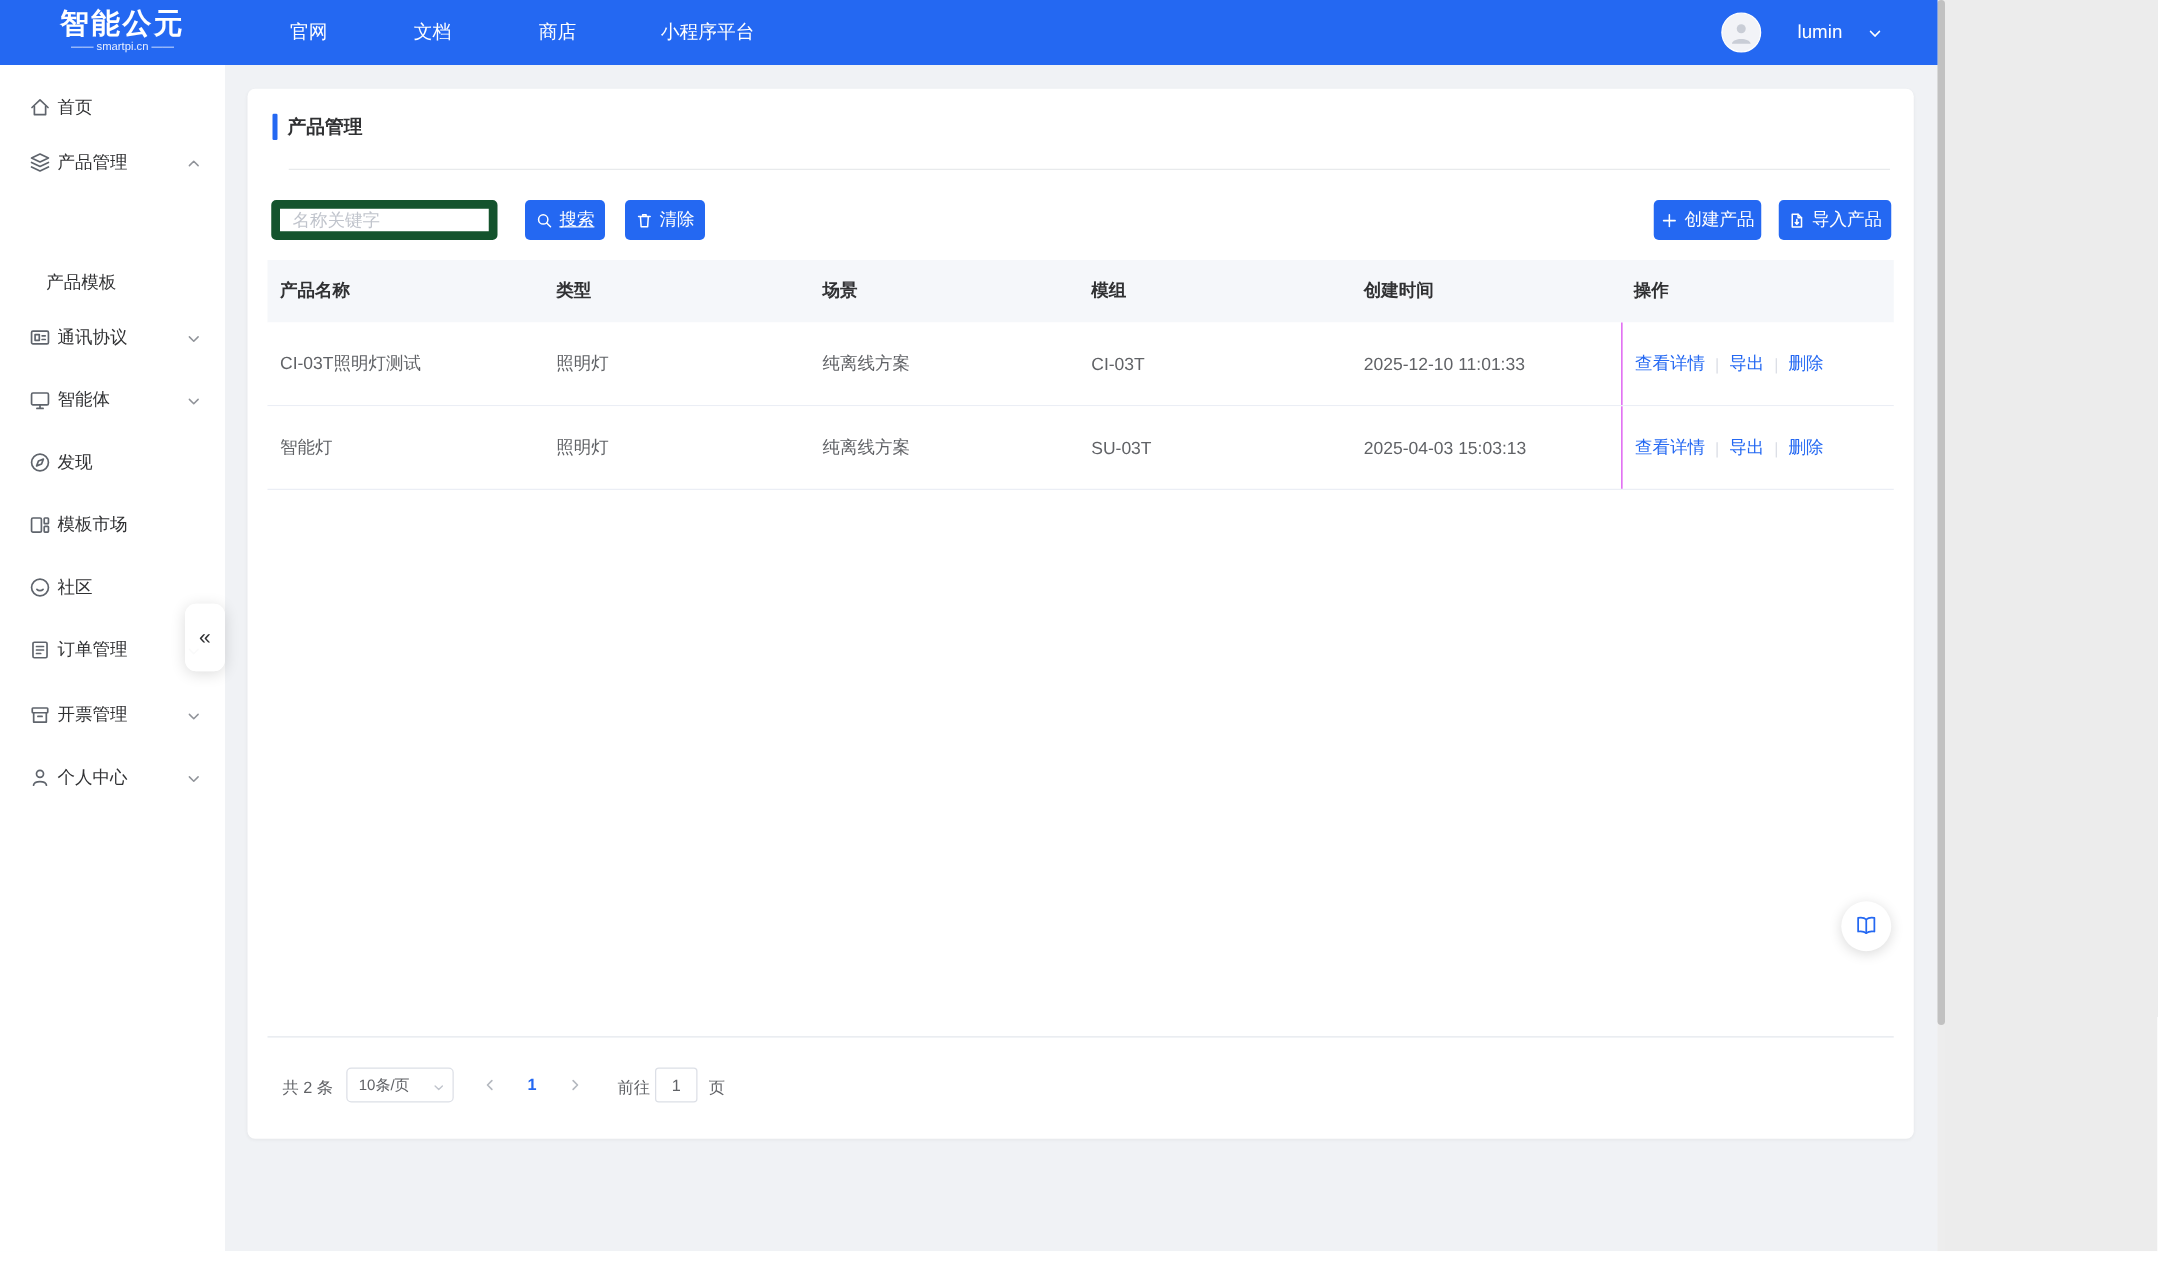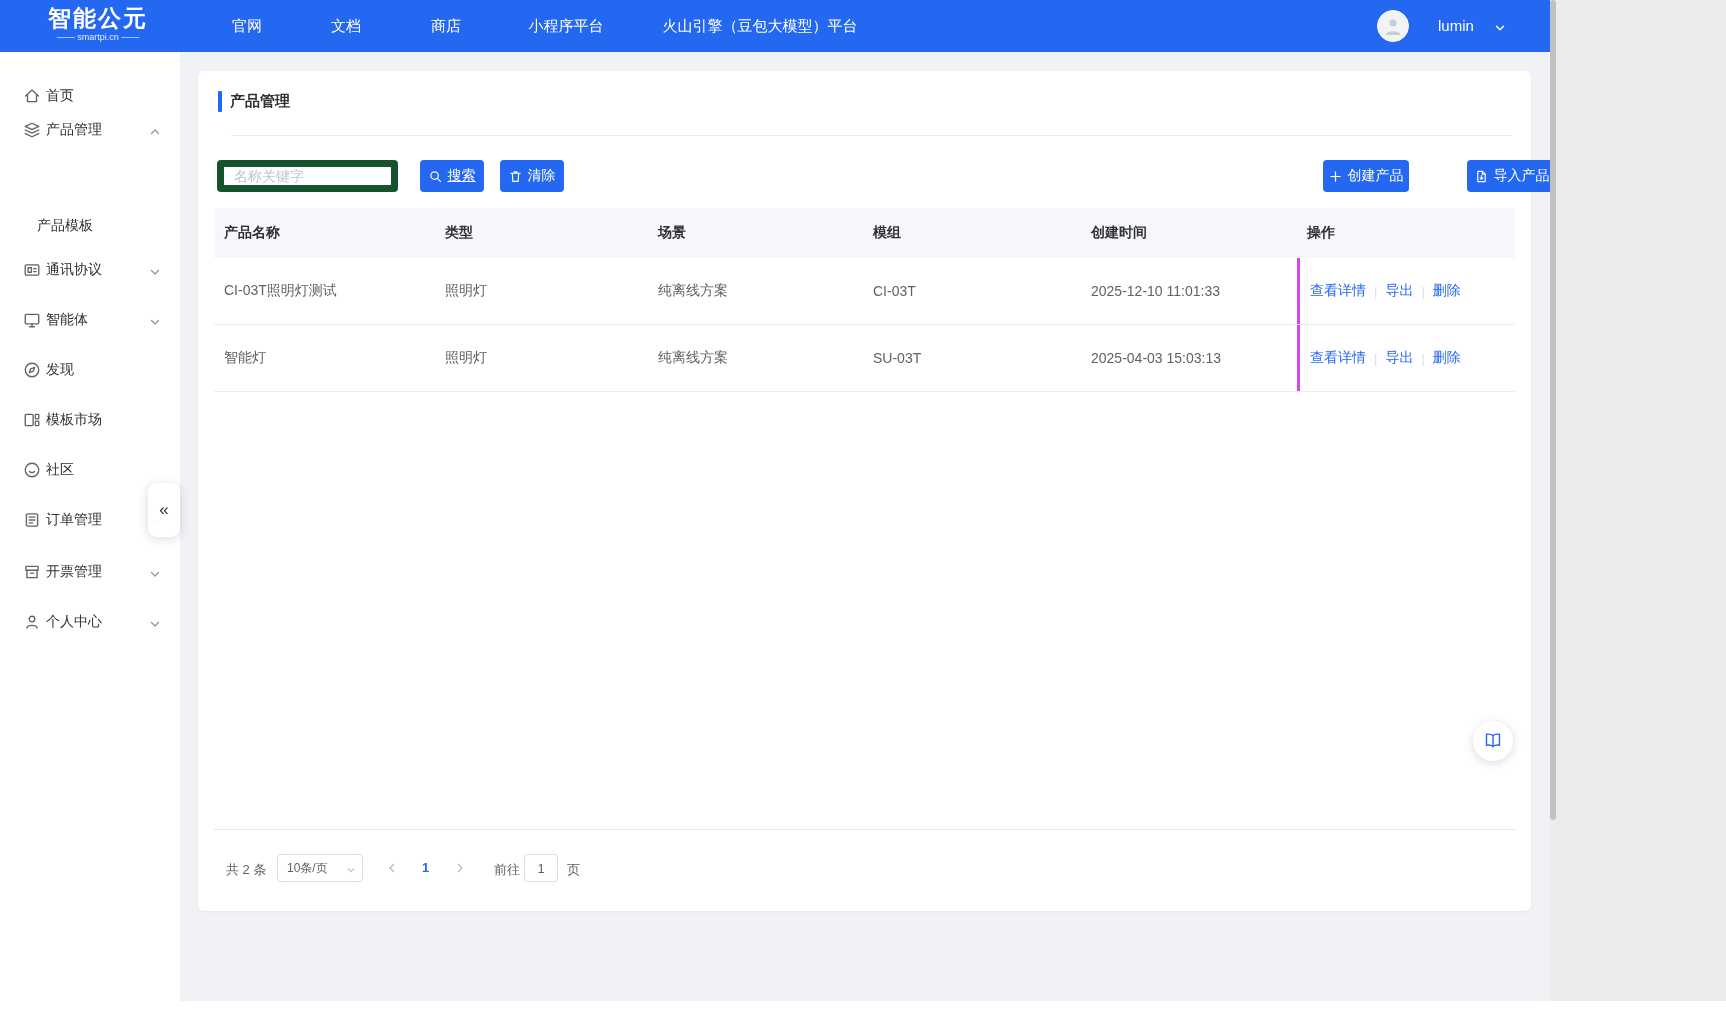--- a/index.html
+++ b/index.html
@@ -59,30 +59,30 @@
                   border-radius:4px; padding:0 10px; font-size:14px; color:#606266; outline:none;
                   font-family:"Liberation Sans","DejaVu Sans",sans-serif; }
   .search-input::placeholder { color:#c0c4cc; }
   .btn { position:absolute; top:89px; height:32px; background:#2468F2; border:none; border-radius:4px;
          color:#ffffff; font-size:14px; display:flex; align-items:center; justify-content:center; gap:6px;
          cursor:pointer; font-family:inherit; }
   .btn svg { stroke:#ffffff; fill:none; stroke-width:1.3; stroke-linecap:round; stroke-linejoin:round; }
   .btn-search { left:222px; width:64px;text-decoration:underline; }
   .btn-clear  { left:302px; width:64px; }
   .btn-create { left:1125px; width:86px; }
-  .btn-import { left:1225px; width:90px;margin-left:44px; }
+  .btn-import { left:1225px; width:90px; }
 
   
   .table { position:absolute; left:16px; top:137px; width:1301px; }
   .t-row { display:grid; grid-template-columns:221px 213px 215px 218px 216px 218px; align-items:center; }
   .t-head { height:50px; background:#f5f7fa; }
   .t-head .t-cell { font-weight:bold; color:#303133; }
   .t-body-row { height:67px; background:#ffffff; border-bottom:1px solid #ebeef5; }
   .t-cell { padding-left:10px; font-size:14px; color:#606266; white-space:nowrap; }
-  .t-cell.op { border-left:3px solid #d946ef; height:100%; display:flex; align-items:center; }
+  .t-cell.op { border-left:1px solid #d946ef; height:100%; display:flex; align-items:center; }
   .t-head .t-cell.op { border-left:none; }
   .action-link { color:#2468F2; font-size:14px; cursor:pointer; text-decoration:none; }
   .action-sep { color:#dcdfe6; margin:0 8px; font-size:13px; }
 
   
   .pager-divider { position:absolute; left:16px; top:758px; width:1301px; height:1px; background:#e4e7ed; }
   .pager { position:absolute; left:0; top:783px; width:1301px; height:28px; font-size:13px; color:#606266; }
   .pg-total { position:absolute; left:28px; top:7px; white-space:nowrap; }
   .pg-size { position:absolute; left:79px; top:0; width:86px; height:28px; border:1px solid #dcdfe6;
              border-radius:4px; background:#fff; display:flex; align-items:center; padding-left:9px; gap:8px;
@@ -109,38 +109,37 @@
 
     <header class="topbar">
       <div class="logo">
         <div class="logo-title">智能公元</div>
         <div class="logo-sub">—— smartpi.cn ——</div>
       </div>
       <span class="nav-item nav-guanwang">官网</span>
       <span class="nav-item nav-docs">文档</span>
       <span class="nav-item nav-shop">商店</span>
       <span class="nav-item nav-mini">小程序平台</span>
-      <span class="nav-item nav-volc">火山引擎（豆包大模型）平台</span>
       <div class="avatar">
         <svg width="22" height="22" viewBox="0 0 22 22">
             <circle cx="11" cy="8" r="3.6" fill="#c9cdd6"></circle>
             <path d="M3.5 20c.8-5 14.2-5 15 0Z" fill="#c9cdd6"></path>
           </svg>
       </div>
       <span class="username">lumin</span>
       <span class="user-caret">
         <svg width="12" height="12" viewBox="0 0 12 12">
             <path d="M2.5 4.2 6 7.8l3.5-3.6" fill="none" stroke="#ffffff" stroke-width="1.4" stroke-linecap="round" stroke-linejoin="round"></path>
           </svg>
       </span>
     </header>
 
     <aside class="sidebar">
 
-      <div class="side-item" style="top:20px;">
+      <div class="side-item" style="top:10px;">
         <span class="s-icon">
           <svg class="ico" width="18" height="18" viewBox="0 0 16 16">
               <path d="M2.3 8 8 2.6 13.7 8"></path>
               <path d="M4 7.2V13h8V7.2"></path>
             </svg>
         </span>
         <span class="s-label">首页</span>
       </div>
 
       <div class="side-item" style="top:54px;">

